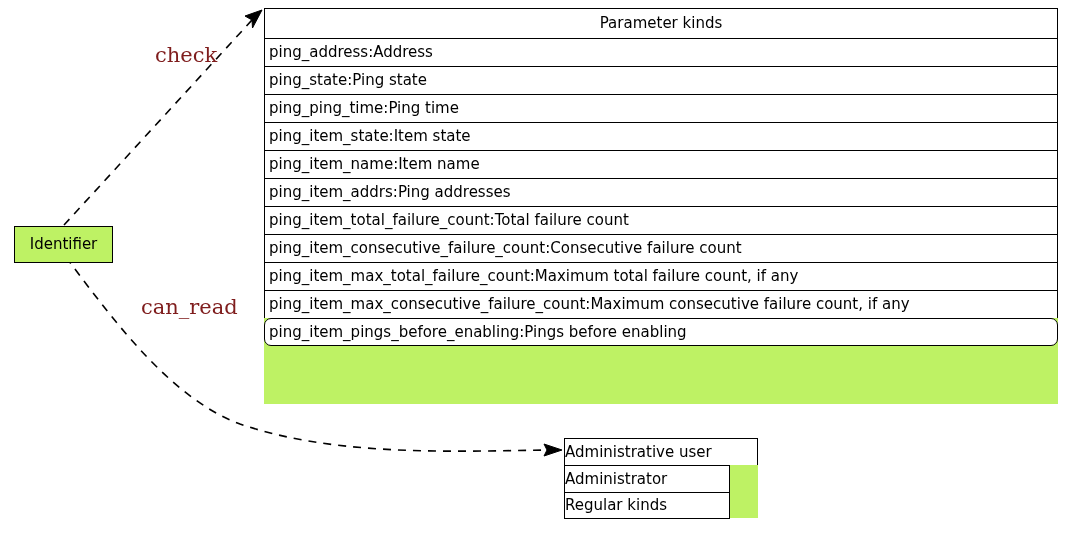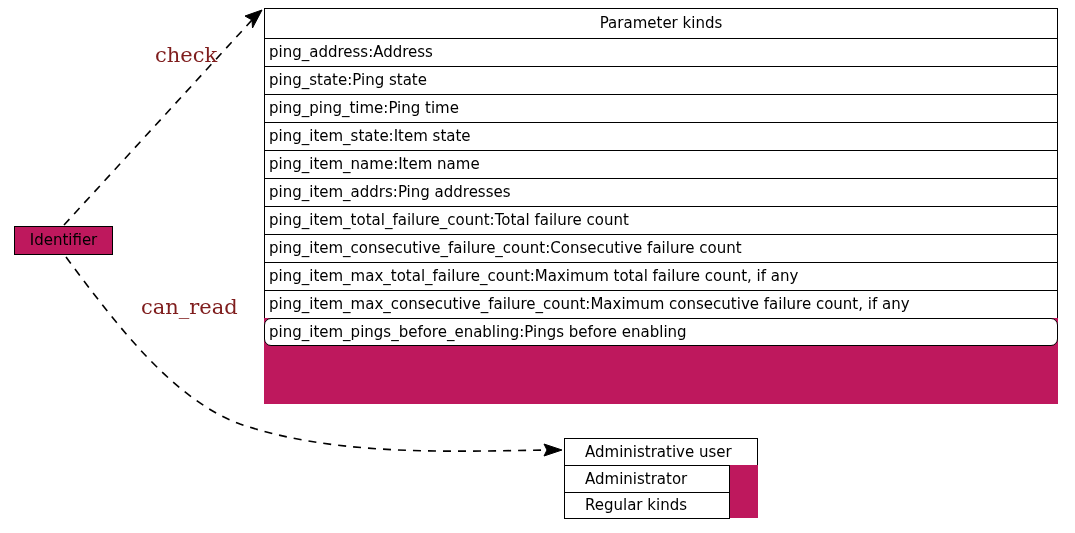--- a/index.html
+++ b/index.html
@@ -22,30 +22,30 @@
     left: 0; top: 0;
     width: 1075px;
     height: 533px;
   }
 
   
   .node {
     position: absolute;
     box-sizing: border-box;
     border: 1px solid #000000;
-    background: #be185d;
+    background: #bef264;
     color: #000000;
   }
 
   
   #identifier-node {
     left: 14px;
     top: 226px;
     width: 99px;
-    height: 29px;
+    height: 37px;
     display: flex;
     align-items: center;
     justify-content: center;
     font-size: 15px;
     line-height: 1;
     white-space: nowrap;
   }
 
   
   #parameter-kinds-node {
@@ -90,21 +90,21 @@
     border: none;
   }
   .au-row {
     box-sizing: border-box;
     border: 1px solid #000000;
     border-bottom: none;
     background: #ffffff;
     height: 27px;
     display: flex;
     align-items: center;
-    padding-left: 20px;
+    padding-left: 0;
     font-size: 15px;
     line-height: 1;
     white-space: nowrap;
     overflow: hidden;
   }
   .au-row:last-child {
     border-bottom: 1px solid #000000;
   }
   .au-row.header { width: 194px; }
   .au-row.body   { width: 166px; }

